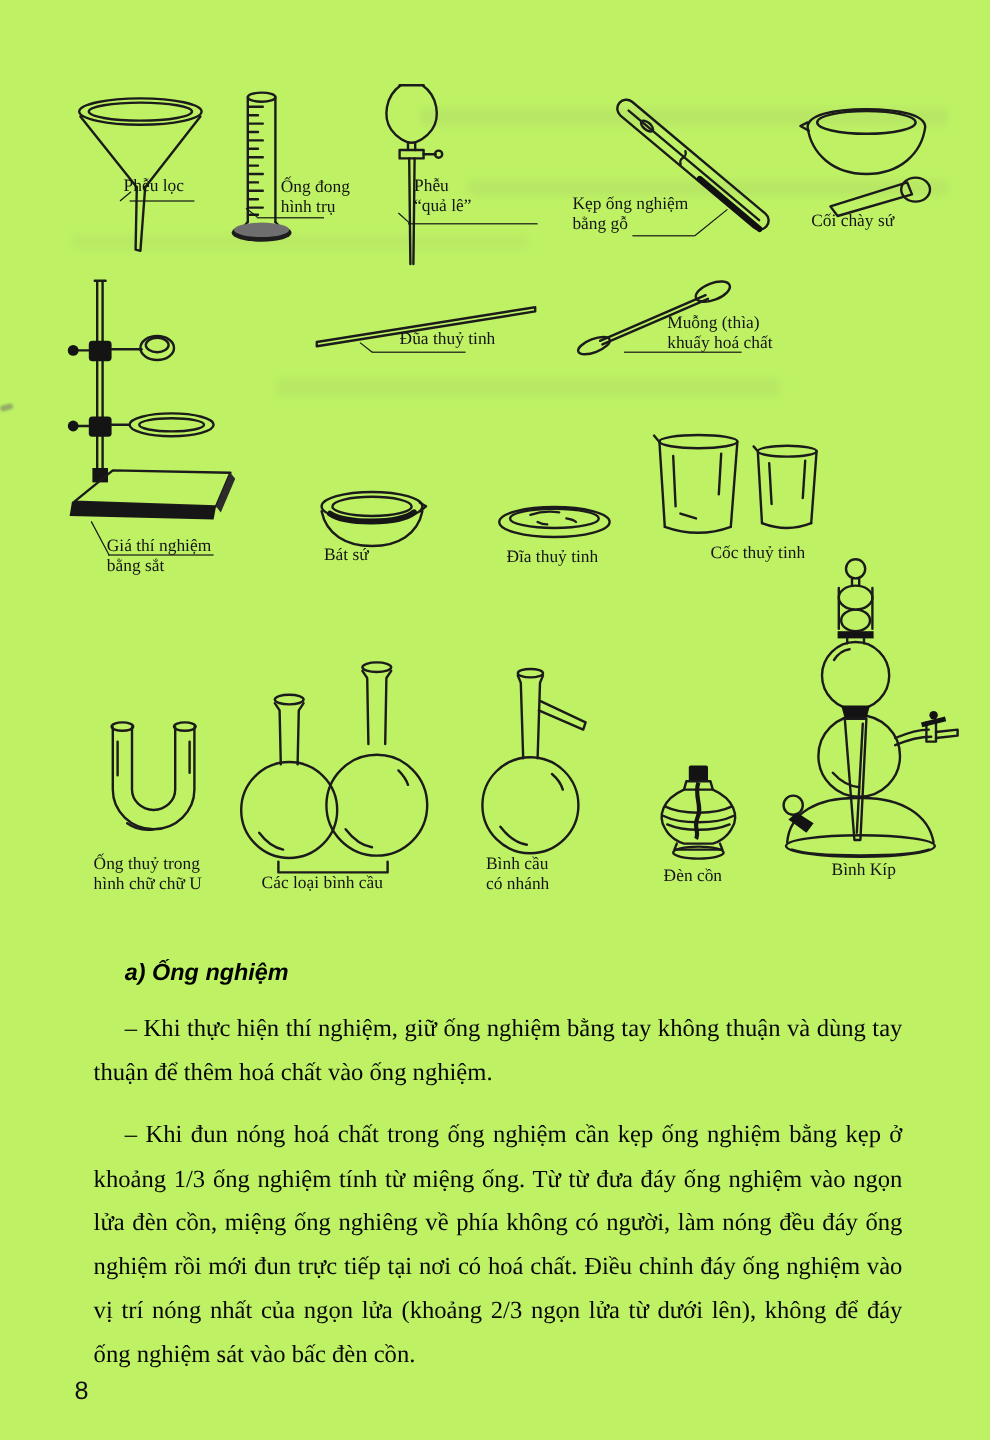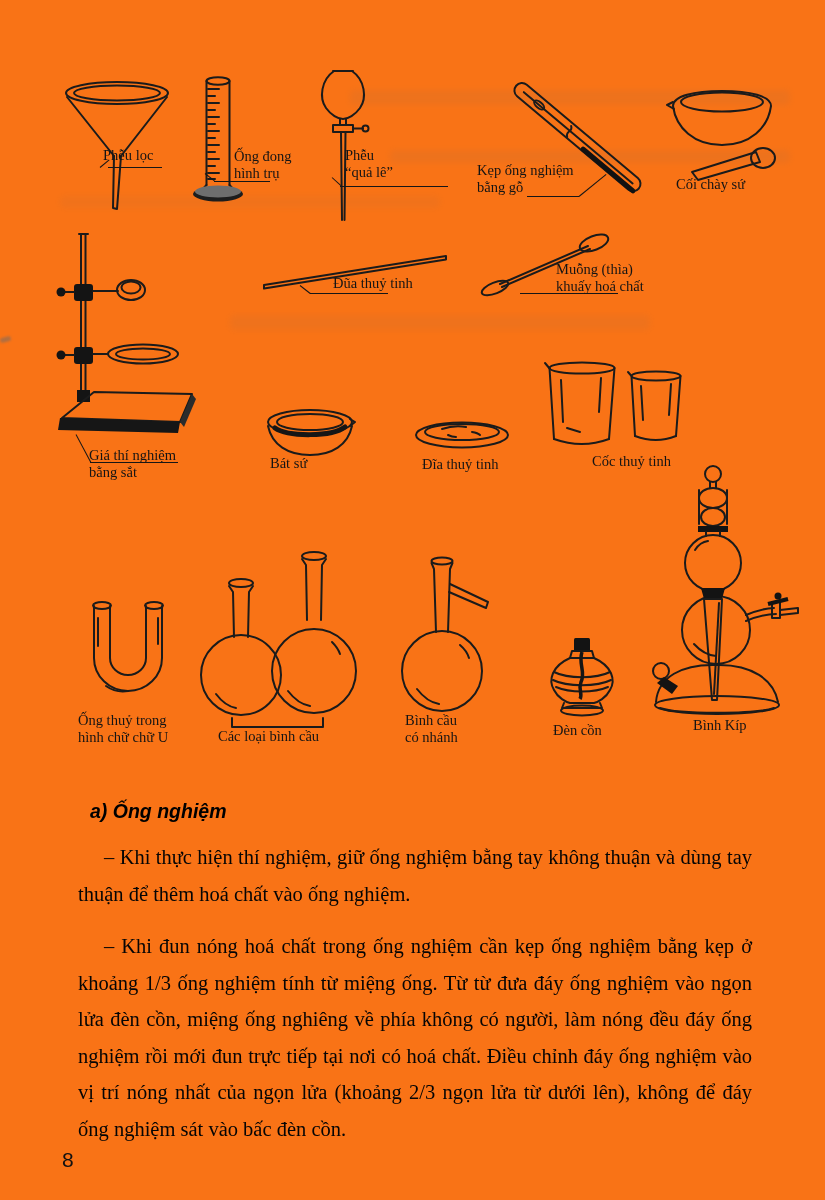--- a/index.html
+++ b/index.html
@@ -1,19 +1,19 @@
 <!DOCTYPE html>
 <html><head>
 <meta charset="utf-8">
 <style>
   html,body{margin:0;padding:0;background:#e8e8e8;}
   .page{
     position:relative;
     width:825px;height:1200px;
-    background:#f97316;
+    background:#bef264;
     overflow:hidden;
     font-family:"Liberation Serif","DejaVu Serif",serif;
     color:#0c0c0c;
   }
   svg.art{position:absolute;overflow:visible;}
   svg.art *{vector-effect:none;}
   .stk{fill:none;stroke:#1b1b1b;stroke-width:2;stroke-linecap:round;stroke-linejoin:round;}
   .eq-label{
     position:absolute;
     font-size:14.5px;line-height:1.18;
@@ -25,21 +25,21 @@
   .lead-d{position:absolute;height:0;border-top:1.5px solid #161616;transform-origin:left center;}
   .bleed{position:absolute;background:#6a6a6a;filter:blur(3px);border-radius:4px;}
   .textblock{position:absolute;left:62px;top:800px;width:706px;}
   .heading{
     font-family:"Liberation Sans","DejaVu Sans",sans-serif;
     font-weight:bold;font-style:italic;
     font-size:19.5px;margin:0 0 17px 26px;color:#000;
   }
   .subheading{
     font-family:"Liberation Sans","DejaVu Sans",sans-serif;
-    font-style:italic;font-size:19.5px;margin:0 0 10px 28px;color:#000;
+    font-style:italic;font-size:19.5px;margin:0 0 10px 42px;color:#000;
   }
   .para{
     font-size:20.5px;line-height:36.5px;
     text-align:justify;text-indent:26px;margin:16px;color:#050505;
   }
   .pagenum{
     position:absolute;left:62px;top:1148px;
     font-family:"Liberation Sans","DejaVu Sans",sans-serif;
     font-size:21px;color:#111;
   }

